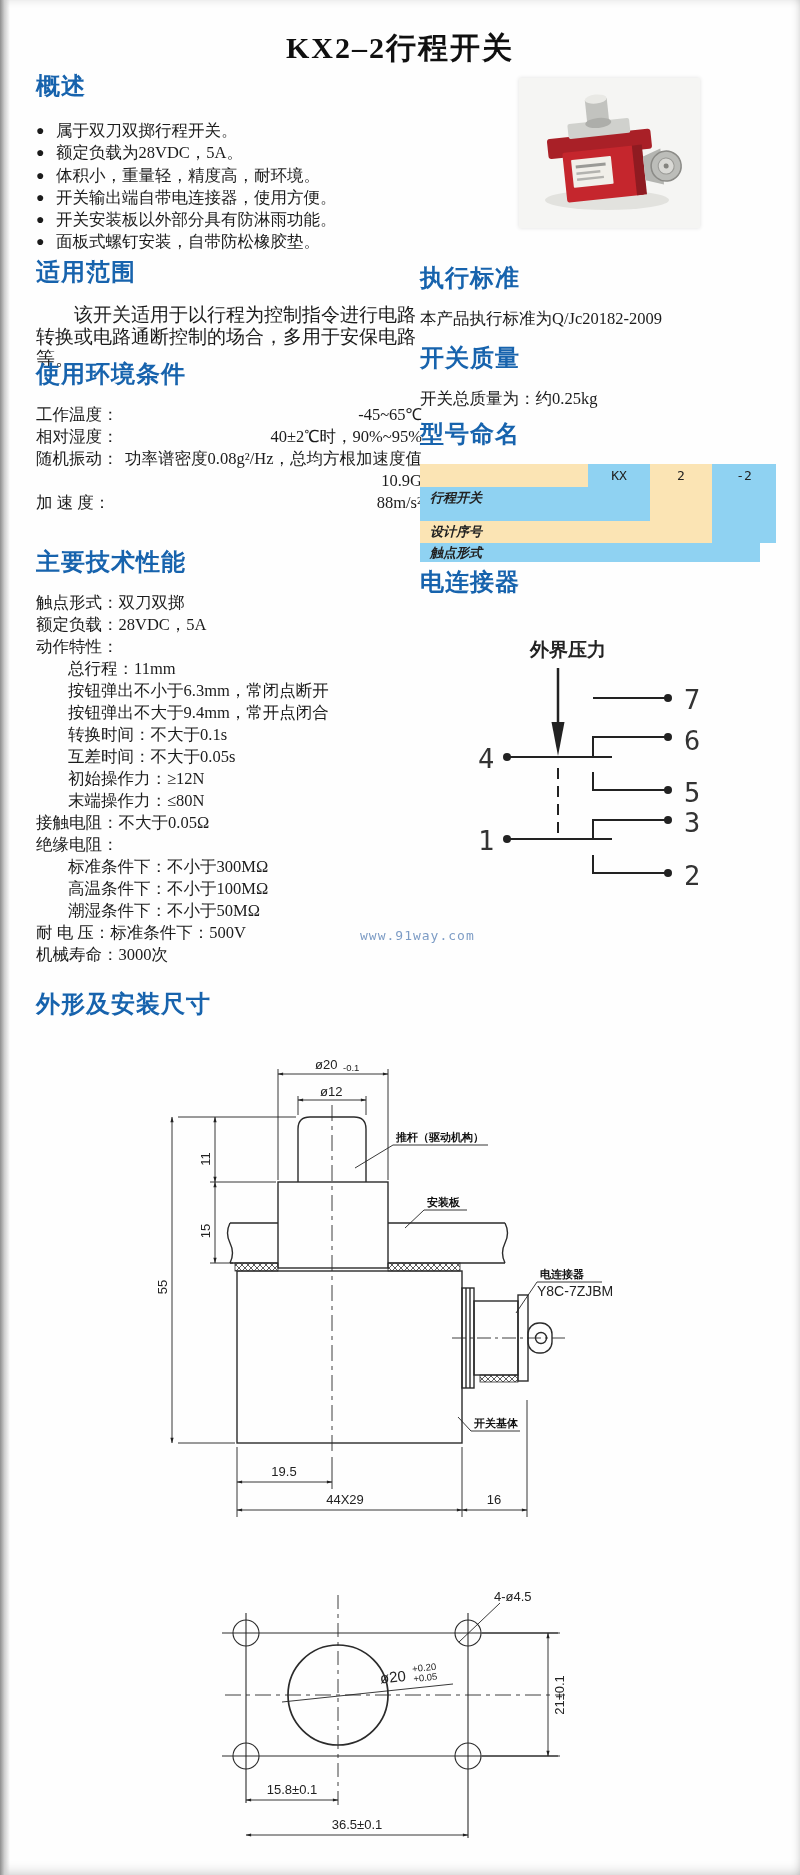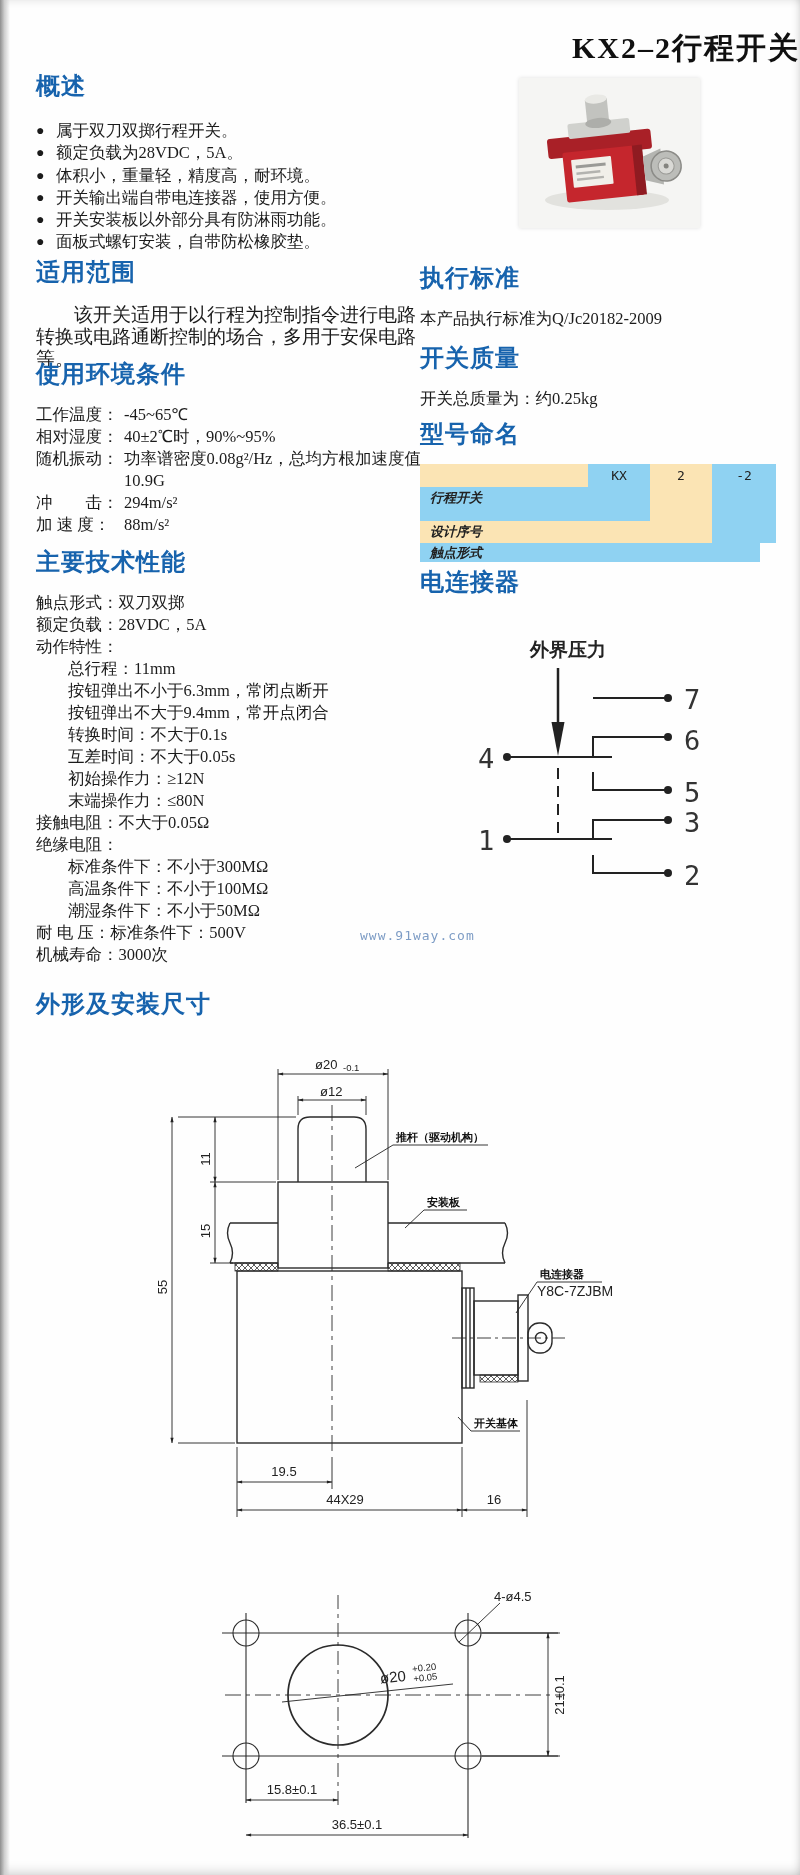--- a/index.html
+++ b/index.html
@@ -13,21 +13,21 @@
   .abs{position:absolute;}
   h1.title{margin:0;font-size:30px;font-weight:bold;letter-spacing:2px;color:#101010;
     font-family:"Liberation Serif",serif;}
   h2.sec{margin:0;font-size:24px;font-weight:bold;color:var(--heading_blue,#1763ad);
     font-family:"Liberation Sans",sans-serif;letter-spacing:1px;}
   .body-txt{font-size:16.5px;line-height:22px;}
   .blt-row{display:flex;font-size:16.5px;line-height:22.3px;}
   .blt{width:20px;flex:0 0 20px;font-size:14px;}
   .env-row{display:flex;font-size:16.5px;line-height:22px;}
   .env-lbl{flex:0 0 88px;}
-  .env-val{flex:1;}
+  .env-val{flex:1;text-align:right;}
   .perf-line{font-size:16.5px;line-height:22px;}
   .ind1{padding-left:32px;}
   .scope-p{margin:0;text-indent:2em;font-size:19px;line-height:22px;}
   
   .nm-table{width:356px;font-family:"Liberation Serif",serif;font-style:italic;font-weight:bold;font-size:13px;color:#222;}
   .nm-row{display:flex;align-items:center;}
   .seg{box-sizing:border-box;}
   .bg-blue{background:var(--table_blue,#8fd2f2);}
   .bg-beige{background:var(--table_beige,#fbe4b4);}
   .code-cell{text-align:center;line-height:23px;font-style:normal;font-family:"DejaVu Sans Mono",monospace;font-weight:normal;}
@@ -42,21 +42,21 @@
   text.cadsm{font-size:9.5px;}
   text.zh{font-family:"Liberation Serif",serif;font-size:11px;font-weight:bold;fill:#111;}
   text.num{font-family:"DejaVu Sans Mono",monospace;font-size:27px;fill:#333;}
   text.press{font-family:"Liberation Serif",serif;font-size:19px;font-weight:bold;fill:#222;}
 </style>
 </head>
 <body>
 
 <div class="page">
 
-  <div class="abs" style="left:0;top:28px;width:800px;text-align:right;">
+  <div class="abs" style="left:0;top:28px;width:800px;text-align:center;">
     <h1 class="title">KX2–2行程开关</h1>
   </div>
 
   <div class="abs photo-card" style="left:519px;top:78px;">
     <svg width="181" height="150" viewBox="0 0 181 150">
       <rect x="0" y="0" width="181" height="150" fill="#f5f5f3"></rect>
       <ellipse cx="88" cy="122" rx="62" ry="10" fill="#e2e2de"></ellipse>
       <g transform="rotate(-6 90 80)">
         <rect x="30" y="55" width="104" height="20" rx="3" fill="#a92027"></rect>
         <rect x="44" y="70" width="78" height="50" rx="2" fill="var(--product_red,#c5262d)"></rect>
@@ -121,24 +121,20 @@
         </div>
       <div class="env-row">
           <span class="env-lbl">相对湿度：</span>
           <span class="env-val">40±2℃时，90%~95%</span>
         </div>
       <div class="env-row">
           <span class="env-lbl">随机振动：</span>
           <span class="env-val">功率谱密度0.08g²/Hz，总均方根加速度值10.9G</span>
         </div>
       <div class="env-row">
-          <span class="env-lbl">冲　　击：</span>
-          <span class="env-val">294m/s²</span>
-        </div>
-      <div class="env-row">
           <span class="env-lbl">加 速 度：</span>
           <span class="env-val">88m/s²</span>
         </div>
     </div>
   </div>
 
   <div class="abs" style="left:36px;top:546px;width:386px;">
     <h2 class="sec">主要技术性能</h2>
     <div style="margin-top:14px;">
       <div class="perf-line">触点形式：双刀双掷</div>

